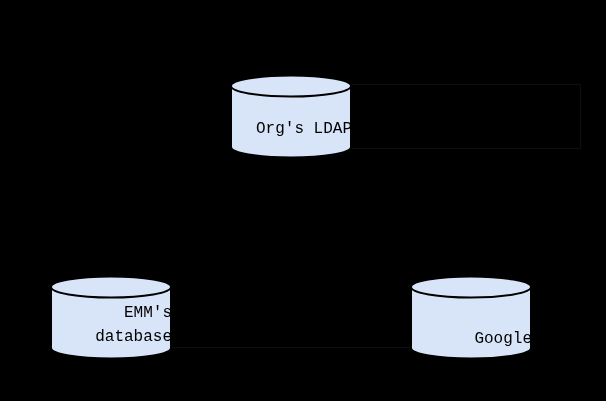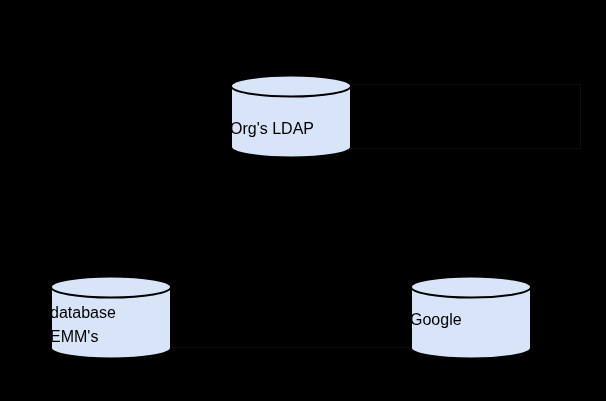--- a/index.html
+++ b/index.html
@@ -11,36 +11,37 @@
     overflow: hidden;
     font-family: "Liberation Sans", sans-serif;
   }
   .node { position: absolute; }
   .node svg { display: block; }
   .node-label {
     position: absolute;
     display: flex;
     flex-direction: column;
     justify-content: center;
-    align-items: flex-start;
+    align-items: flex-end;
     text-align: center;
     font-size: 16px;
     line-height: 24px;
     color: #000000;
     pointer-events: none;
+    font-family: Liberation Mono, monospace;
   }
   .faint-line { position: absolute; background: #0e0e11; }
 
   
   #node-ldap   { left: 230px; top: 74px;  width: 122px; height: 86px; }
   #label-ldap  { left: 230px; top: 98px;  width: 122px; height: 62px; }
   #node-emm    { left: 50px;  top: 275px; width: 122px; height: 86px; }
   #label-emm   { left: 50px;  top: 297px; width: 122px; height: 56px; }
   #node-google { left: 410px; top: 275px; width: 122px; height: 86px; }
-  #label-google{ left: 410px; top: 292px; width: 122px; height: 56px; }
+  #label-google{ left: 410px; top: 311px; width: 122px; height: 56px; }
 
   #faint-line-1 { left: 351px; top: 84px;  width: 229px; height: 1px; }
   #faint-line-2 { left: 351px; top: 148px; width: 229px; height: 1px; }
   #faint-line-3 { left: 580px; top: 84px;  width: 1px;   height: 65px; }
   #faint-line-4 { left: 172px; top: 347px; width: 240px; height: 1px; }
 </style>
 </head>
 <body>
 
 <div id="canvas">
@@ -60,22 +61,22 @@
     <span>Org's LDAP</span>
   </div>
 
   <div class="node" id="node-emm">
     <svg width="122" height="86" viewBox="0 0 122 86">
       <path d="M1 12 L1 73 A60 10.5 0 0 0 121 73 L121 12" fill="#d8e4f8" stroke="#000000" stroke-width="2"></path>
       <ellipse cx="61" cy="12" rx="60" ry="10.5" fill="#d8e4f8" stroke="#000000" stroke-width="2"></ellipse>
     </svg>
   </div>
   <div class="node-label" id="label-emm">
+    <span>EMM's</span>
     <span>database</span>
-    <span>EMM's</span>
   </div>
 
   <div class="node" id="node-google">
     <svg width="122" height="86" viewBox="0 0 122 86">
       <path d="M1 12 L1 73 A60 10.5 0 0 0 121 73 L121 12" fill="#d8e4f8" stroke="#000000" stroke-width="2"></path>
       <ellipse cx="61" cy="12" rx="60" ry="10.5" fill="#d8e4f8" stroke="#000000" stroke-width="2"></ellipse>
     </svg>
   </div>
   <div class="node-label" id="label-google">
     <span>Google</span>

